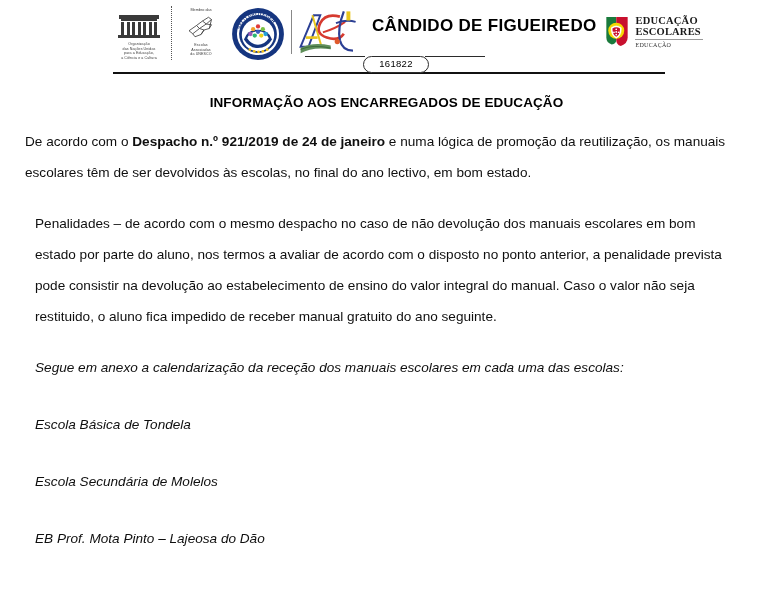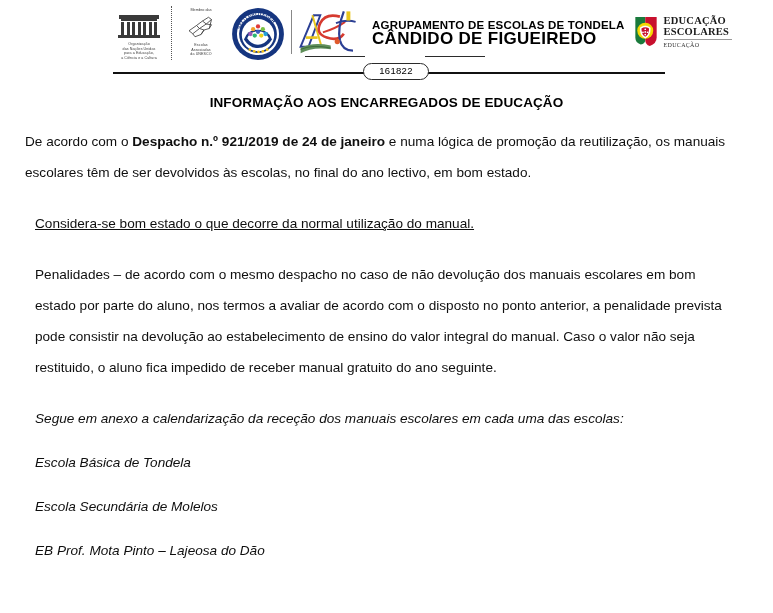--- a/index.html
+++ b/index.html
@@ -189,21 +189,21 @@
     font-family: "Liberation Serif", serif;
     font-size: 6px;
     letter-spacing: 0.3px;
     color: #333;
   }
 
   
   .code-badge {
     position: absolute;
     left: 363px;
-    top: 63px;
+    top: 56px;
     width: 64px;
     height: 15px;
     border: 1.2px solid #2b2b2b;
     border-radius: 9px;
     background: #fff;
     font-size: 9.5px;
     text-align: center;
     line-height: 14px;
     letter-spacing: 0.3px;
     font-family: "Liberation Sans", sans-serif;
@@ -269,21 +269,21 @@
   .p-underline {
     margin-top: 20px;
     text-decoration: underline;
   }
   .p2 { margin-top: 20px; }
   .p-italic {
     margin-top: 20px;
     font-style: italic;
   }
   .p-school {
-    margin-top: 13px;
+    margin-top: 26px;
     font-style: italic;
   }
   b.strong { font-weight: bold; }
 </style>
 </head>
 <body>
 
 <div class="page">
 
   <div class="header">
@@ -372,21 +372,20 @@
         <path d="M38 36 q20 -6 34 -16" fill="none" stroke="#d63a2f" stroke-width="3"></path>
         <path d="M70 4 q-10 26 -6 44 q4 16 20 16" fill="none" stroke="#2b3f94" stroke-width="3.4"></path>
         <path d="M58 22 q16 -6 30 -2" fill="none" stroke="#2b3f94" stroke-width="3"></path>
         <rect x="74" y="4" width="6" height="14" fill="#e8c51c"></rect>
         <circle cx="60" cy="50" r="4" fill="#e05a2b"></circle>
         <path d="M4 60 q18 -10 46 -4 l0 6 q-28 -4 -46 6 z" fill="#5f8f5a"></path>
         <path d="M4 62 q18 -8 46 -2" fill="none" stroke="#3d6b3a" stroke-width="1.5"></path>
       </svg>
 
       <div class="aet-title">
-        <div class="l1">AGRUPAMENTO DE ESCOLAS DE TONDELA</div>
         <div class="l2">CÂNDIDO DE FIGUEIREDO</div>
       </div>
 
       <div class="rp-block">
         <svg class="rp-shield" viewBox="0 0 34 42">
           <path d="M3 4 h13 v30 q0 5 -6 6 q-7 -2 -7 -9 z" fill="#1a7a3c"></path>
           <path d="M16 4 h15 v27 q0 8 -9 11 q-6 -2 -6 -8 z" fill="#c8102e"></path>
           <circle cx="16" cy="22" r="10.5" fill="#f5d800"></circle>
           <circle cx="16" cy="22" r="8" fill="#ffffff" opacity="0.15"></circle>
           <path d="M9 18 q7 -5 14 0 q0 11 -7 14 q-7 -3 -7 -14 z" fill="#ffffff"></path>
@@ -414,21 +413,20 @@
 
     <div class="header-rule"></div>
   </div>
 
   <div class="content">
 
     <div class="doc-title">INFORMAÇÃO AOS ENCARREGADOS DE EDUCAÇÃO</div>
 
     <p class="para p1"><span>De acordo com o </span><b class="strong">Despacho n.º 921/2019 de 24 de janeiro</b><span> e numa lógica de promoção da reutilização, os manuais escolares têm de ser devolvidos às escolas, no final do ano lectivo, em bom estado.</span></p>
 
-    <p class="para p-underline">Considera-se bom estado o que decorre da normal utilização do manual.</p>
 
     <p class="para p2">Penalidades – de acordo com o mesmo despacho no caso de não devolução dos manuais escolares em bom estado por parte do aluno, nos termos a avaliar de acordo com o disposto no ponto anterior, a penalidade prevista pode consistir na devolução ao estabelecimento de ensino do valor integral do manual. Caso o valor não seja restituido, o aluno fica impedido de receber manual gratuito do ano seguinte.</p>
 
     <p class="para p-italic">Segue em anexo a calendarização da receção dos manuais escolares em cada uma das escolas:</p>
 
     <p class="para p-school">Escola Básica de Tondela</p>
     <p class="para p-school">Escola Secundária de Molelos</p>
     <p class="para p-school">EB Prof. Mota Pinto – Lajeosa do Dão</p>
 
   </div>

